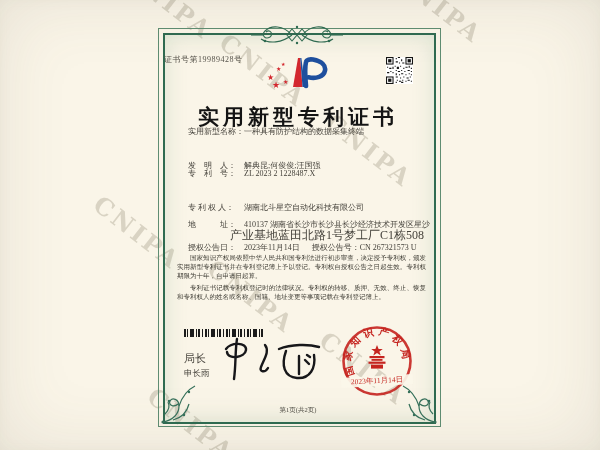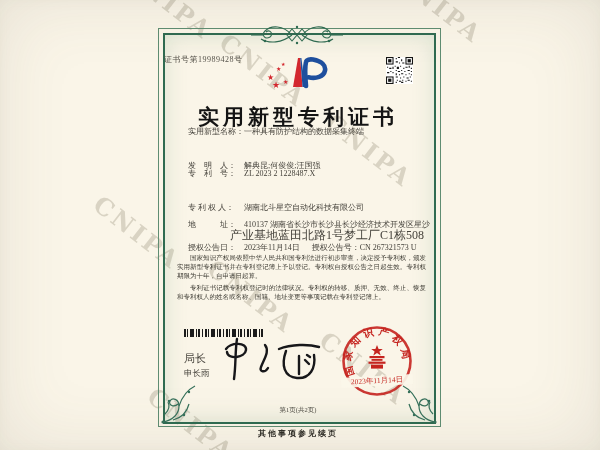--- a/index.html
+++ b/index.html
@@ -230,15 +230,14 @@
         <rect x="28.5" y="31" width="15" height="2.2"></rect>
         <rect x="30.5" y="34" width="11" height="1.8"></rect>
         <rect x="27.5" y="36.6" width="17" height="2.2"></rect>
         <rect x="30" y="39.6" width="12" height="4"></rect>
       </g>
     </svg>
     <div id="seal-date">2023年11月14日</div>
   </div>
 
   <div id="page-marker">第1页(共2页)</div>
-  <div id="continuation">其他事项参见续页</div>
 
 </div>
 
 </body></html>

